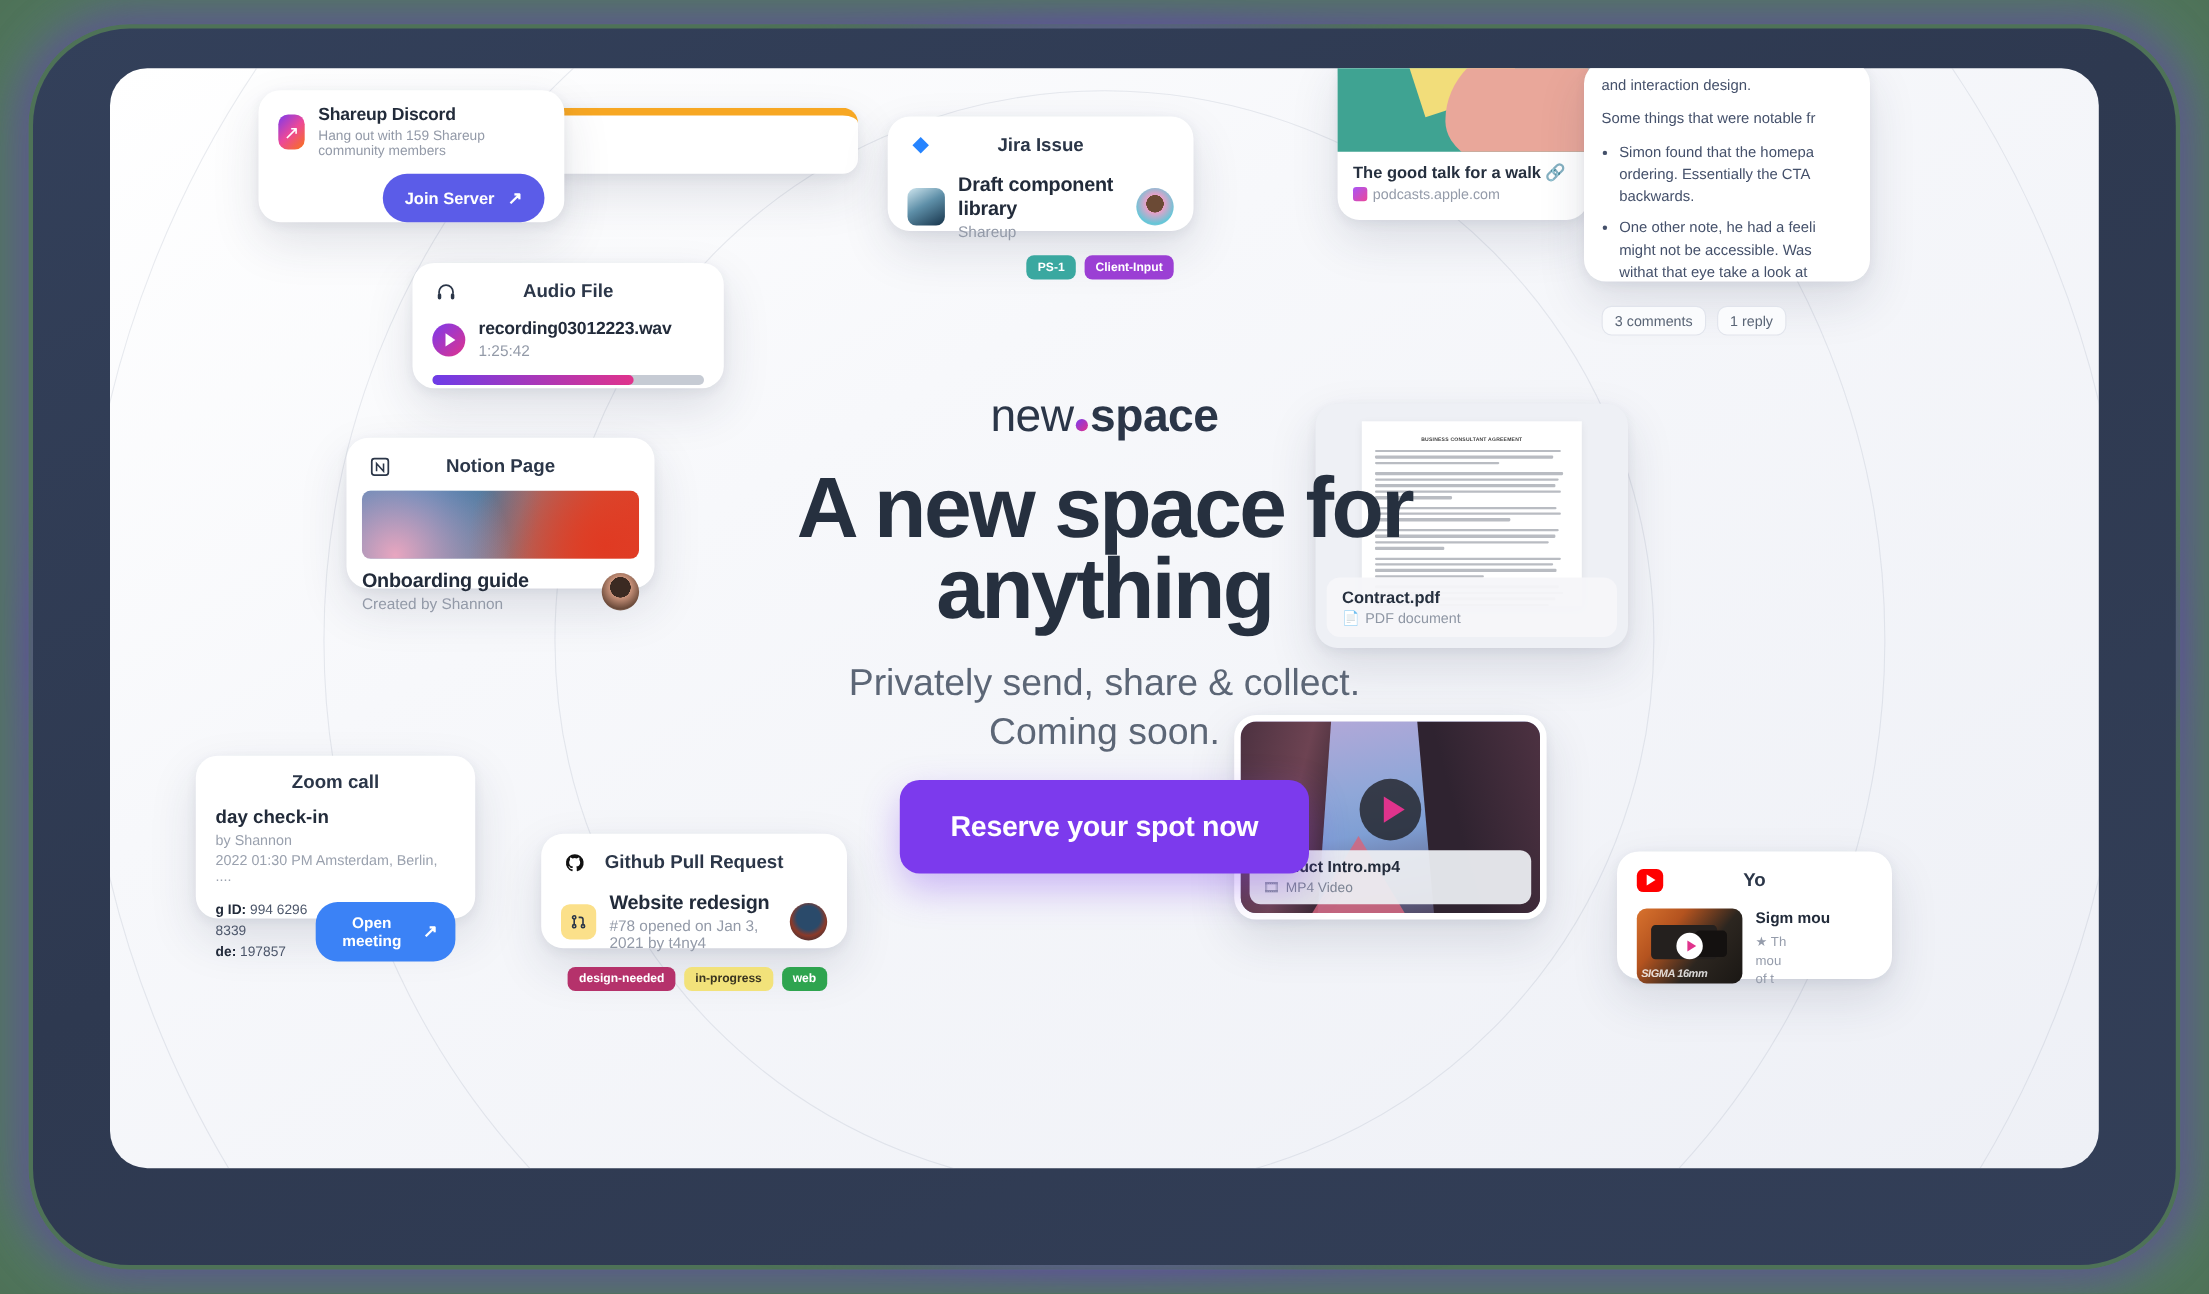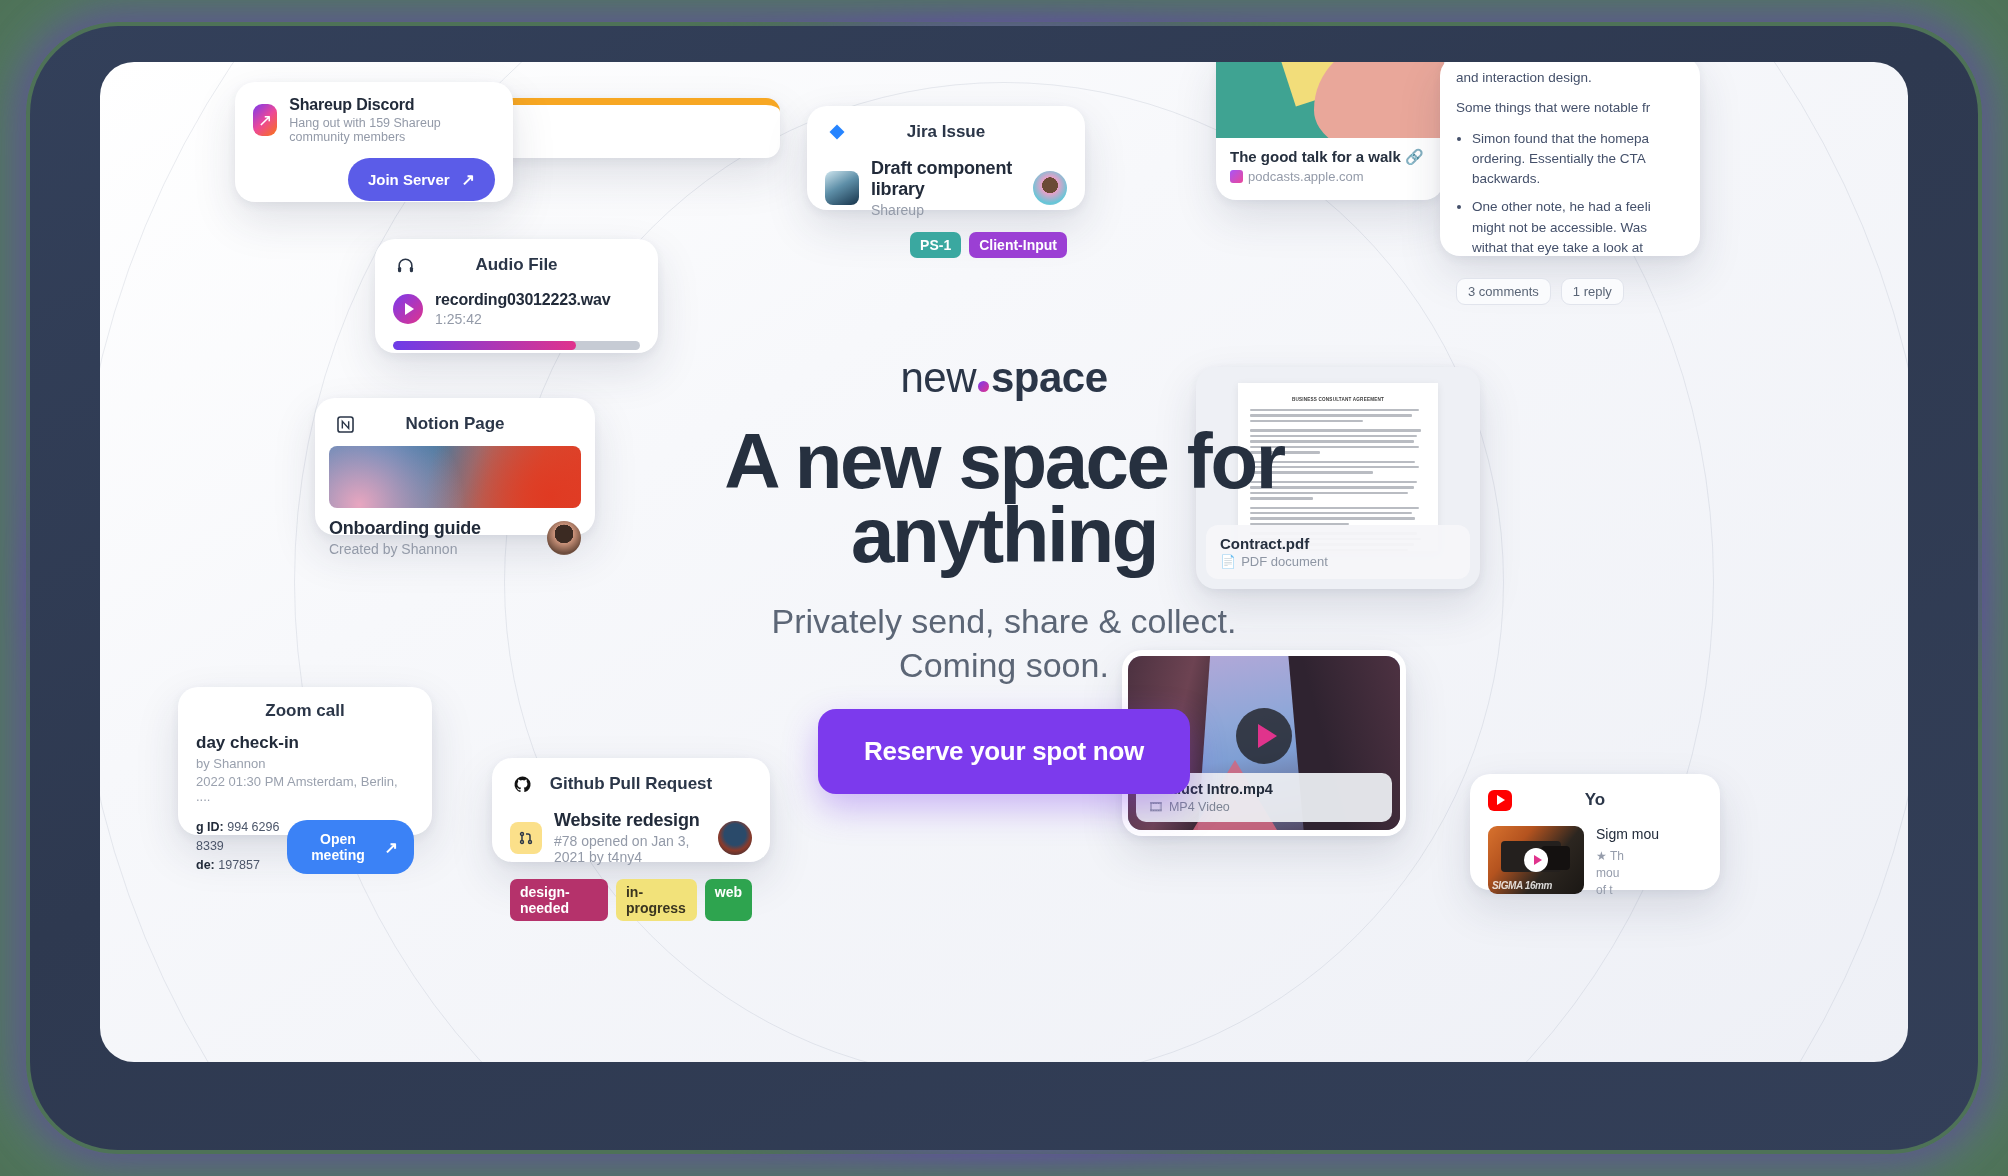--- a/index.html
+++ b/index.html
@@ -67,21 +67,21 @@
     box-shadow:0 18px 44px rgba(40,50,80,.13), 0 3px 10px rgba(40,50,80,.07);
     z-index:20;
   }
   .card-head { display:flex; align-items:center; padding:14px 18px 6px; position:relative; }
   .card-head .ttl { flex:1; text-align:center; font-size:17px; font-weight:700; color:#2b3648; }
   .card-head .ico { width:24px; height:24px; display:flex; align-items:center; justify-content:center; }
   .row { display:flex; align-items:center; gap:12px; padding:8px 18px 0; }
   .ttl-b { font-size:18px; font-weight:700; color:#222b3a; letter-spacing:-.2px; }
   .sub-b { font-size:14px; color:#939aa8; margin-top:2px; }
   .tags { display:flex; gap:8px; justify-content:flex-end; padding:14px 18px 16px; }
-  .tag { font-size:14px; font-weight:700; padding:5px 10px; border-radius:7px; color:#fff; }
+  .tag { font-size:11px; font-weight:700; padding:5px 10px; border-radius:7px; color:#fff; }
   .avatar { width:34px; height:34px; border-radius:50%; flex-shrink:0; }
 
   
   #discord { left:135px; top:20px; width:278px; height:120px; }
   .dc-ico { width:32px; height:32px; border-radius:9px; background:linear-gradient(135deg,#7c3aed,#ec4899,#f97316); display:flex; align-items:center; justify-content:center; color:#fff; font-size:17px; }
   .join {
     background:#5b5ce8; color:#fff; font-size:15px; font-weight:700; border:none;
     border-radius:22px; padding:12px 20px; display:flex; align-items:center; gap:12px; cursor:pointer;
   }
   
@@ -176,21 +176,21 @@
   #youtube { left:1370px; top:712px; width:250px; height:116px; }
   .yt-ico { width:30px; height:21px; border-radius:6px; background:#ff0000; display:flex; align-items:center; justify-content:center; }
   .yt-ico:after { content:""; border-left:8px solid #fff; border-top:5px solid transparent; border-bottom:5px solid transparent; margin-left:2px; }
   .yt-thumb { width:96px; height:68px; border-radius:9px; flex-shrink:0; position:relative; overflow:hidden;
     background:linear-gradient(130deg,#d8722e 0%,#b4531f 30%,#2c2620 62%,#1a1714 100%); }
   .yt-thumb .cam { position:absolute; left:14%; top:22%; width:62%; height:46%; background:#24201e; border-radius:4px; }
   .yt-thumb .lens { position:absolute; left:55%; top:30%; width:30%; height:34%; background:#141110; border-radius:4px; }
   .yt-thumb .wm { position:absolute; left:4px; bottom:3px; font-size:10px; font-style:italic; font-weight:700; color:rgba(255,255,255,.82); letter-spacing:-.4px; white-space:nowrap; }
   .yt-play { position:absolute; left:50%; top:50%; transform:translate(-50%,-50%); width:24px; height:24px; border-radius:50%; background:#fff; display:flex; align-items:center; justify-content:center; }
   .yt-play:after { content:""; border-left:8px solid #e0338c; border-top:5px solid transparent; border-bottom:5px solid transparent; margin-left:3px; }
-  .yt-t { font-size:14px; font-weight:400; color:#222b3a; line-height:1.25; }
+  .yt-t { font-size:14px; font-weight:700; color:#222b3a; line-height:1.25; }
   .yt-s { font-size:12px; color:#959cab; margin-top:4px; line-height:1.35; }
   .arrow { font-size:16px; }
 </style>
 </head>
 <body>
 
 <div class="glow"></div>
 <div class="glow2"></div>
 <div class="frame"></div>
 

